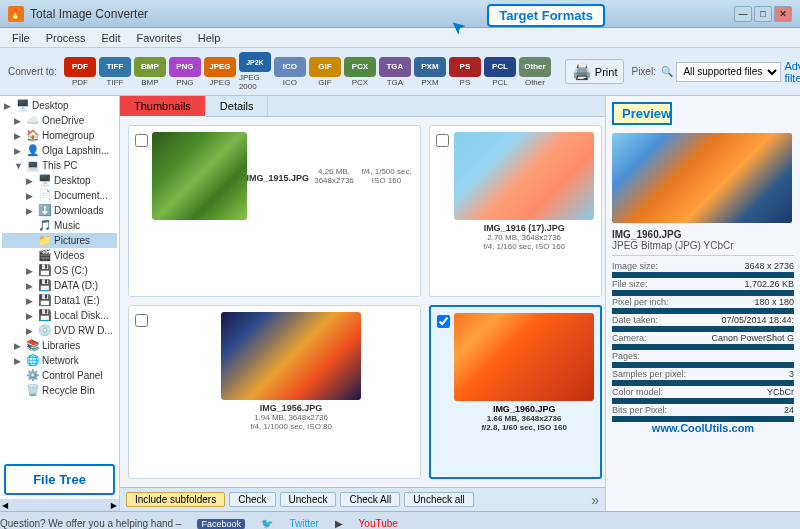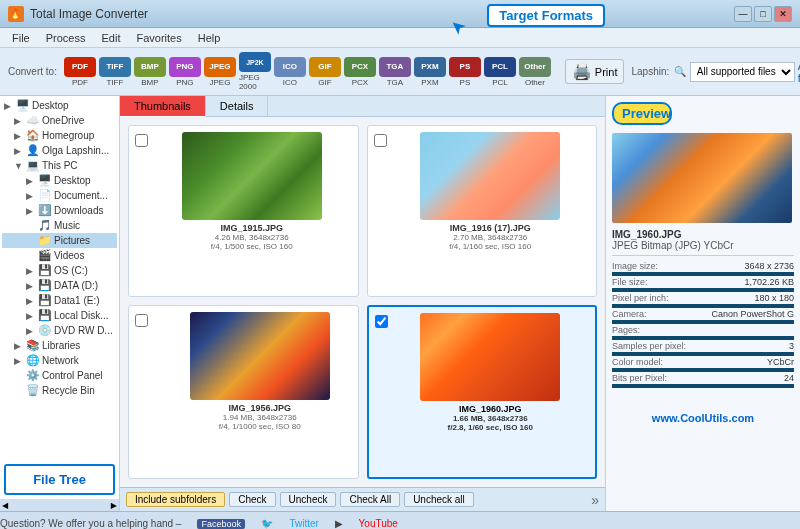--- a/index.html
+++ b/index.html
@@ -77,29 +77,29 @@
     .img-sunset { background: linear-gradient(135deg, #1a1a4a 0%, #2d4a8a 20%, #e8a030 50%, #f05020 70%, #1a1a4a 100%); }
     .img-beach { background: linear-gradient(135deg, #ff7020 0%, #ffa040 20%, #ff6010 40%, #e85018 60%, #c03010 100%); }
 
     .bottom-toolbar { background: #d8e8f4; border-top: 1px solid #b0c0d0; padding: 4px 6px; display: flex; align-items: center; gap: 4px; height: 24px; }
     .bottom-btn { padding: 1px 8px; background: #e8f0f8; border: 1px solid #a0b8d0; border-radius: 2px; font-size: 10px; cursor: pointer; }
     .bottom-btn.highlight { background: #ffe8a0; border-color: #c8a840; }
     .bottom-arrow { margin-left: auto; font-size: 14px; color: #666; cursor: pointer; }
 
     
     .right-panel { width: 195px; background: #f4f8fc; border-left: 1px solid #c0d0e0; display: flex; flex-direction: column; padding: 6px; overflow-y: auto; }
-    .preview-box { border: 2px solid #0078d7; border-radius: 10px; padding: 2px 8px; color: #0078d7; font-size: 13px; font-weight: bold; width: 60px; margin-bottom: 4px; background: #fde047; }
+    .preview-box { border: 2px solid #0078d7; border-radius: 0; padding: 2px 8px; color: #0078d7; font-size: 13px; font-weight: bold; width: 60px; margin-bottom: 4px; background: #fef9c3; }
     .preview-img { width: 180px; height: 90px; background: linear-gradient(135deg, #87ceeb 0%, #4a90d9 20%, #e87820 40%, #ffa040 60%, #2d5a8a 80%, #1a3a6a 100%); border-radius: 2px; margin-bottom: 6px; }
     .info-filename { font-size: 10px; font-weight: bold; color: #333; }
     .info-type { font-size: 10px; color: #555; margin-bottom: 4px; }
     .info-table { width: 100%; border-top: 1px solid #c0d0e0; padding-top: 4px; }
-    .info-row { display: flex; justify-content: space-between; padding: 1px 0; font-size: 9px; color: #444; border-bottom: 4px solid #0c4a6e; }
+    .info-row { display: flex; justify-content: space-between; padding: 1px 0; font-size: 9px; color: #444; border-bottom: 6px solid #0c4a6e; }
     .info-label { color: #666; }
     .info-value { color: #333; font-weight: 500; }
-    .coolutils-link { color: #0066cc; font-size: 11px; font-weight: bold; text-align: center; margin-top: 24px; }
+    .coolutils-link { color: #0066cc; font-size: 11px; font-weight: bold; text-align: center; margin-top: 0; }
 
     
     .statusbar { height: 24px; background: #d0e0f0; border-top: 1px solid #a0b8d0; display: flex; align-items: center; padding: 0 0; font-size: 10px; color: #444; gap: 16px; }
     .fb-btn { background: #3b5998; color: white; padding: 0 4px; border-radius: 2px; font-size: 9px; }
   </style>
 </head>
 <body>
 
 <div style="position:relative;">
 
@@ -184,21 +184,21 @@
     <div class="format-btn">
       <div class="format-icon fmt-other" style="font-size:8px;">Other</div>
       <span class="format-label">Other</span>
     </div>
     <div class="toolbar-sep"></div>
 
     <div class="action-btn" style="margin-right:4px;">
       <span style="font-size:16px;">🖨️</span>
       <span>Print</span>
     </div>
-    <span style="font-size:10px; color:#555;">Lapshin:</span>
+    <span style="font-size:10px; color:#555;">Pixel:</span>
     <span style="font-size:10px; margin-left:2px;">🔍</span>
     <select class="filter-select">
       <option>All supported files</option>
     </select>
     <span class="adv-filter-btn">Advanced filter</span>
   </div>
 
   <div class="main">
 
     <div class="left-panel">
@@ -336,21 +336,21 @@
     <div class="center-panel">
       <div class="tabs">
         <div class="tab active">Thumbnails</div>
         <div class="tab">Details</div>
       </div>
       <div class="thumbnails-area">
 
         <div class="thumb-item">
           <div style="display:flex; align-items:flex-start; width:100%; gap:4px;">
             <input type="checkbox" style="margin-top: 2px;">
-            <div style="flex:1; display:flex; flex-direction:column; align-items:center;">
+            <div style="flex:1; display:flex; align-items:center;">
               <div class="thumb-img img-tree" style="width:140px; height:88px; border-radius:3px;"></div>
               <span class="thumb-name">IMG_1915.JPG</span>
               <span class="thumb-info">4.26 MB, 3648x2736</span>
               <span class="thumb-info">f/4, 1/500 sec, ISO 160</span>
             </div>
           </div>
         </div>
 
         <div class="thumb-item">
           <div style="display:flex; align-items:flex-start; width:100%; gap:4px;">
@@ -413,20 +413,24 @@
         </div>
         <div class="info-row">
           <span class="info-label">File size:</span>
           <span class="info-value">1,702.26 KB</span>
         </div>
         <div class="info-row">
           <span class="info-label">Pixel per inch:</span>
           <span class="info-value">180 x 180</span>
         </div>
         <div class="info-row">
+          <span class="info-label">Date taken:</span>
+          <span class="info-value">07/05/2014 18:44:</span>
+        </div>
+        <div class="info-row">
           <span class="info-label">Camera:</span>
           <span class="info-value">Canon PowerShot G</span>
         </div>
         <div class="info-row">
           <span class="info-label">Pages:</span>
           <span class="info-value"></span>
         </div>
         <div class="info-row">
           <span class="info-label">Samples per pixel:</span>
           <span class="info-value">3</span>

